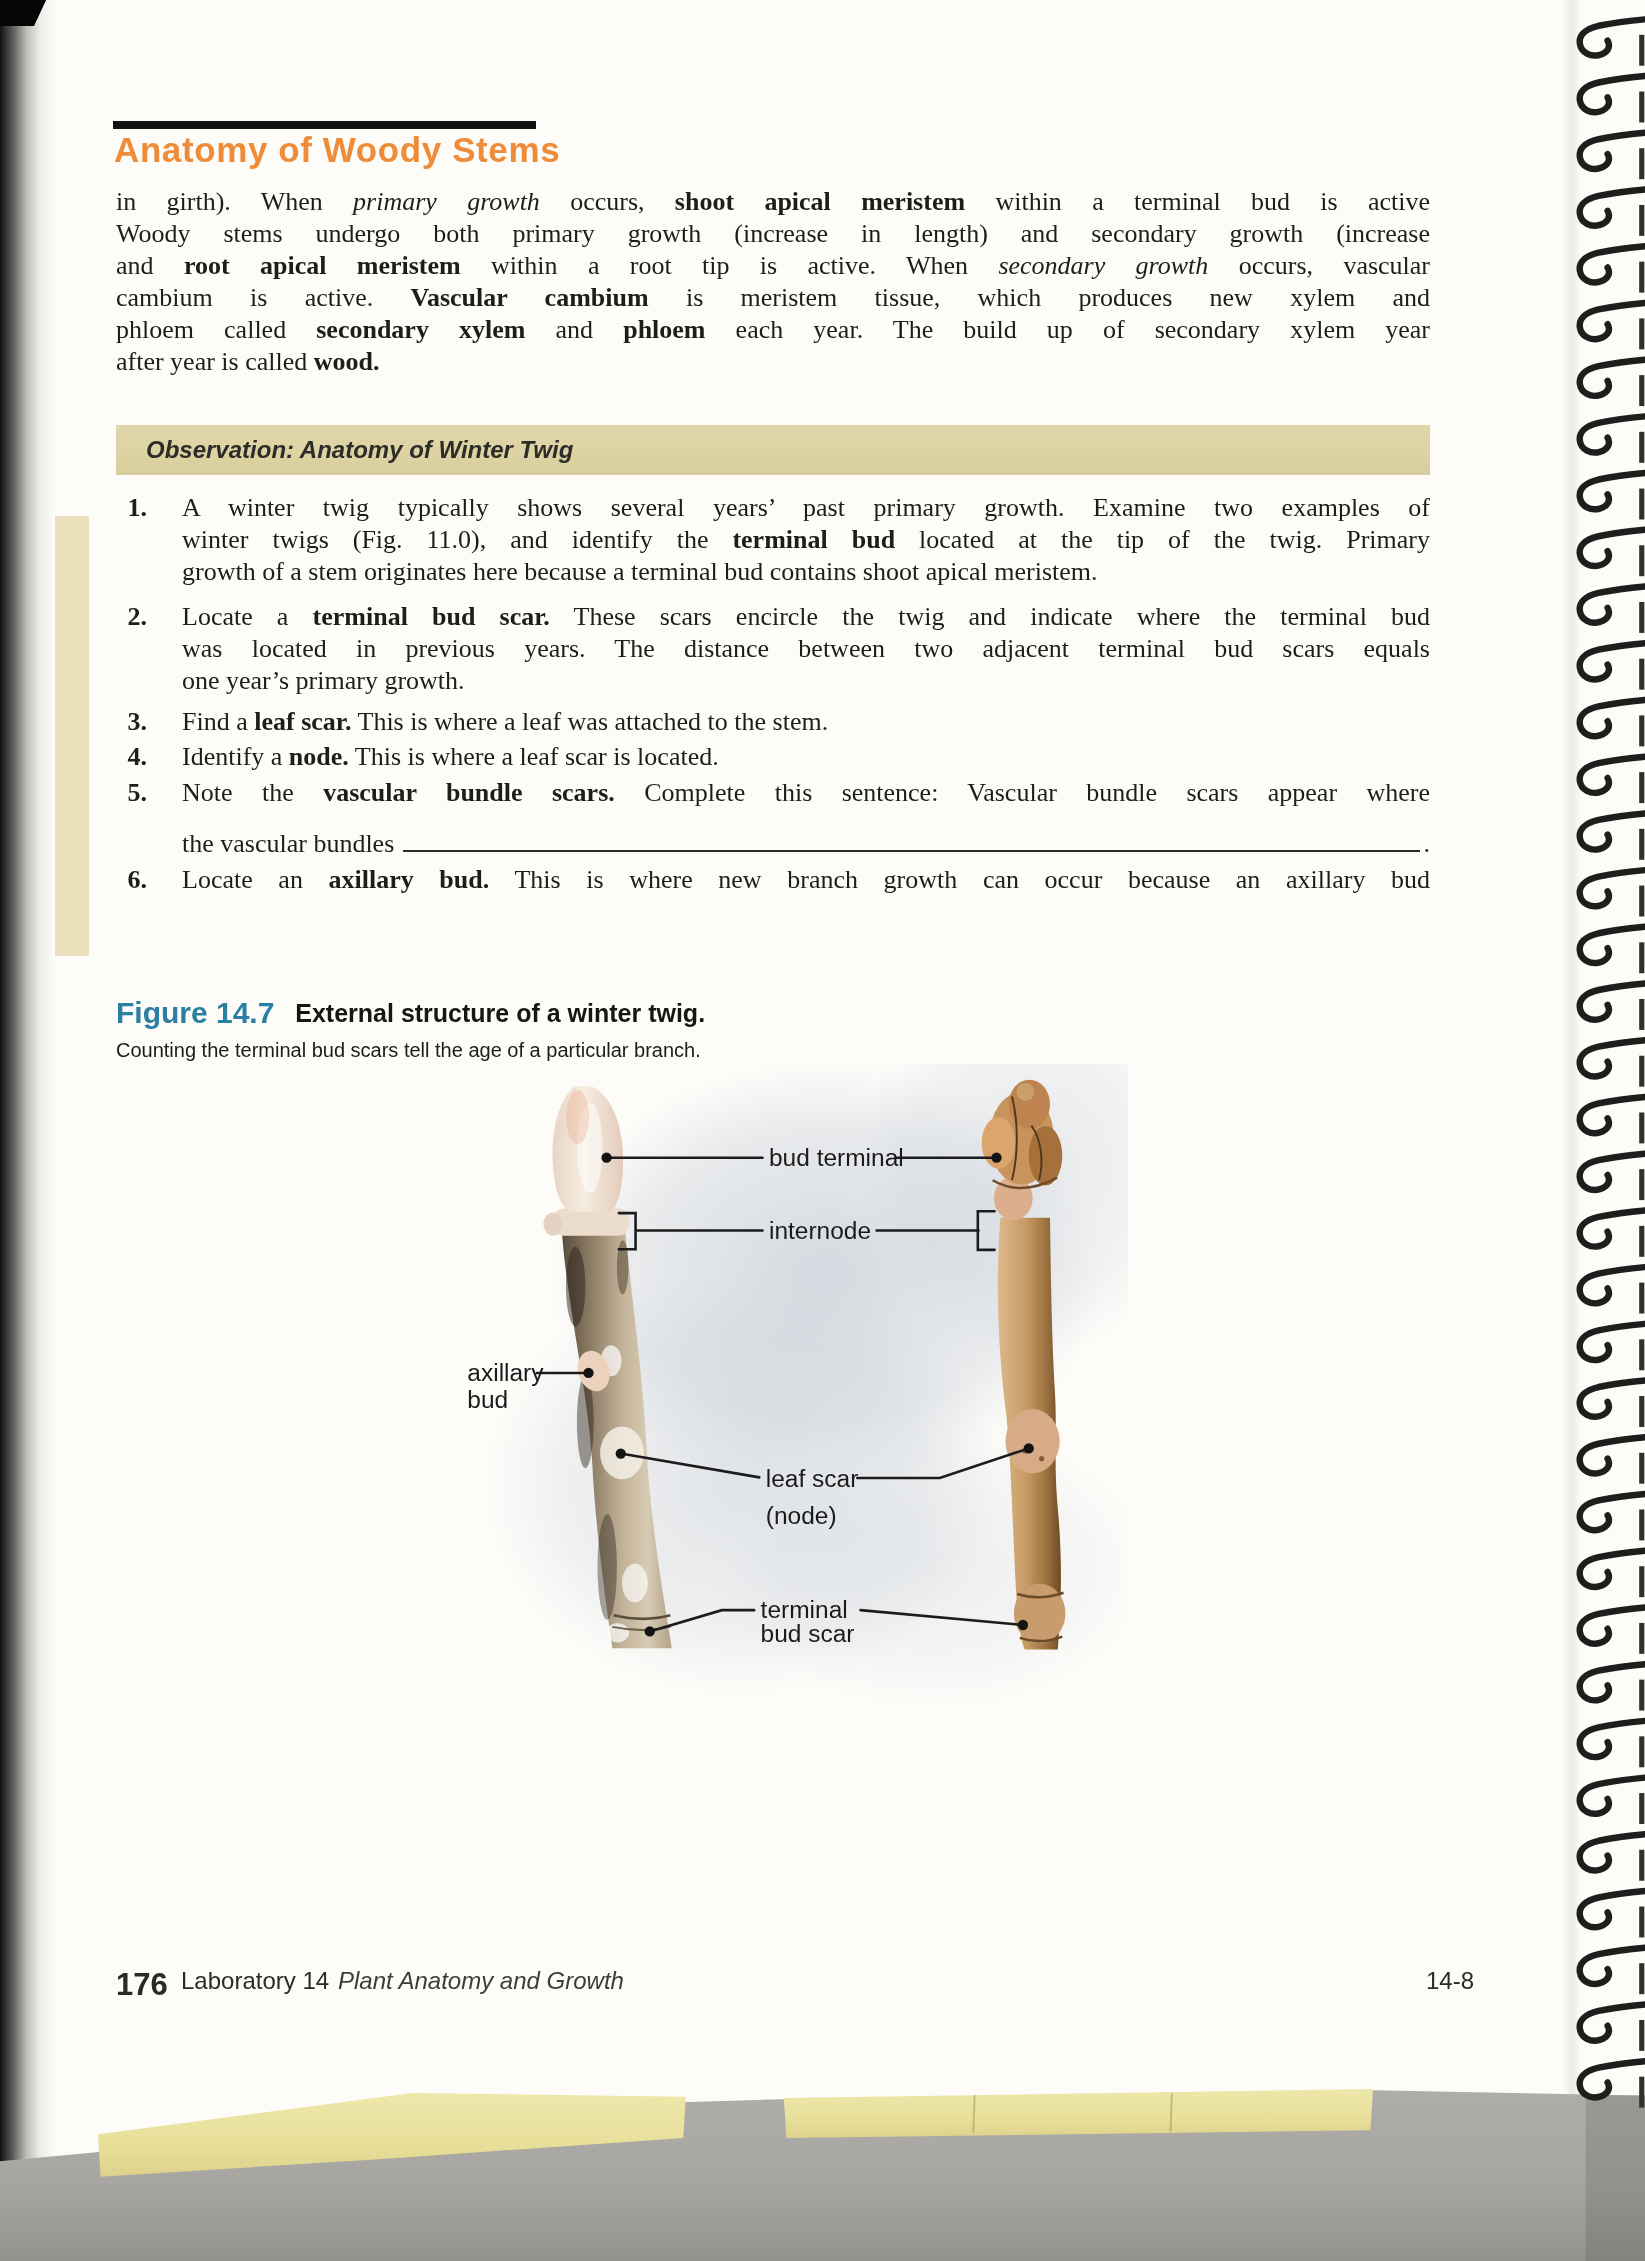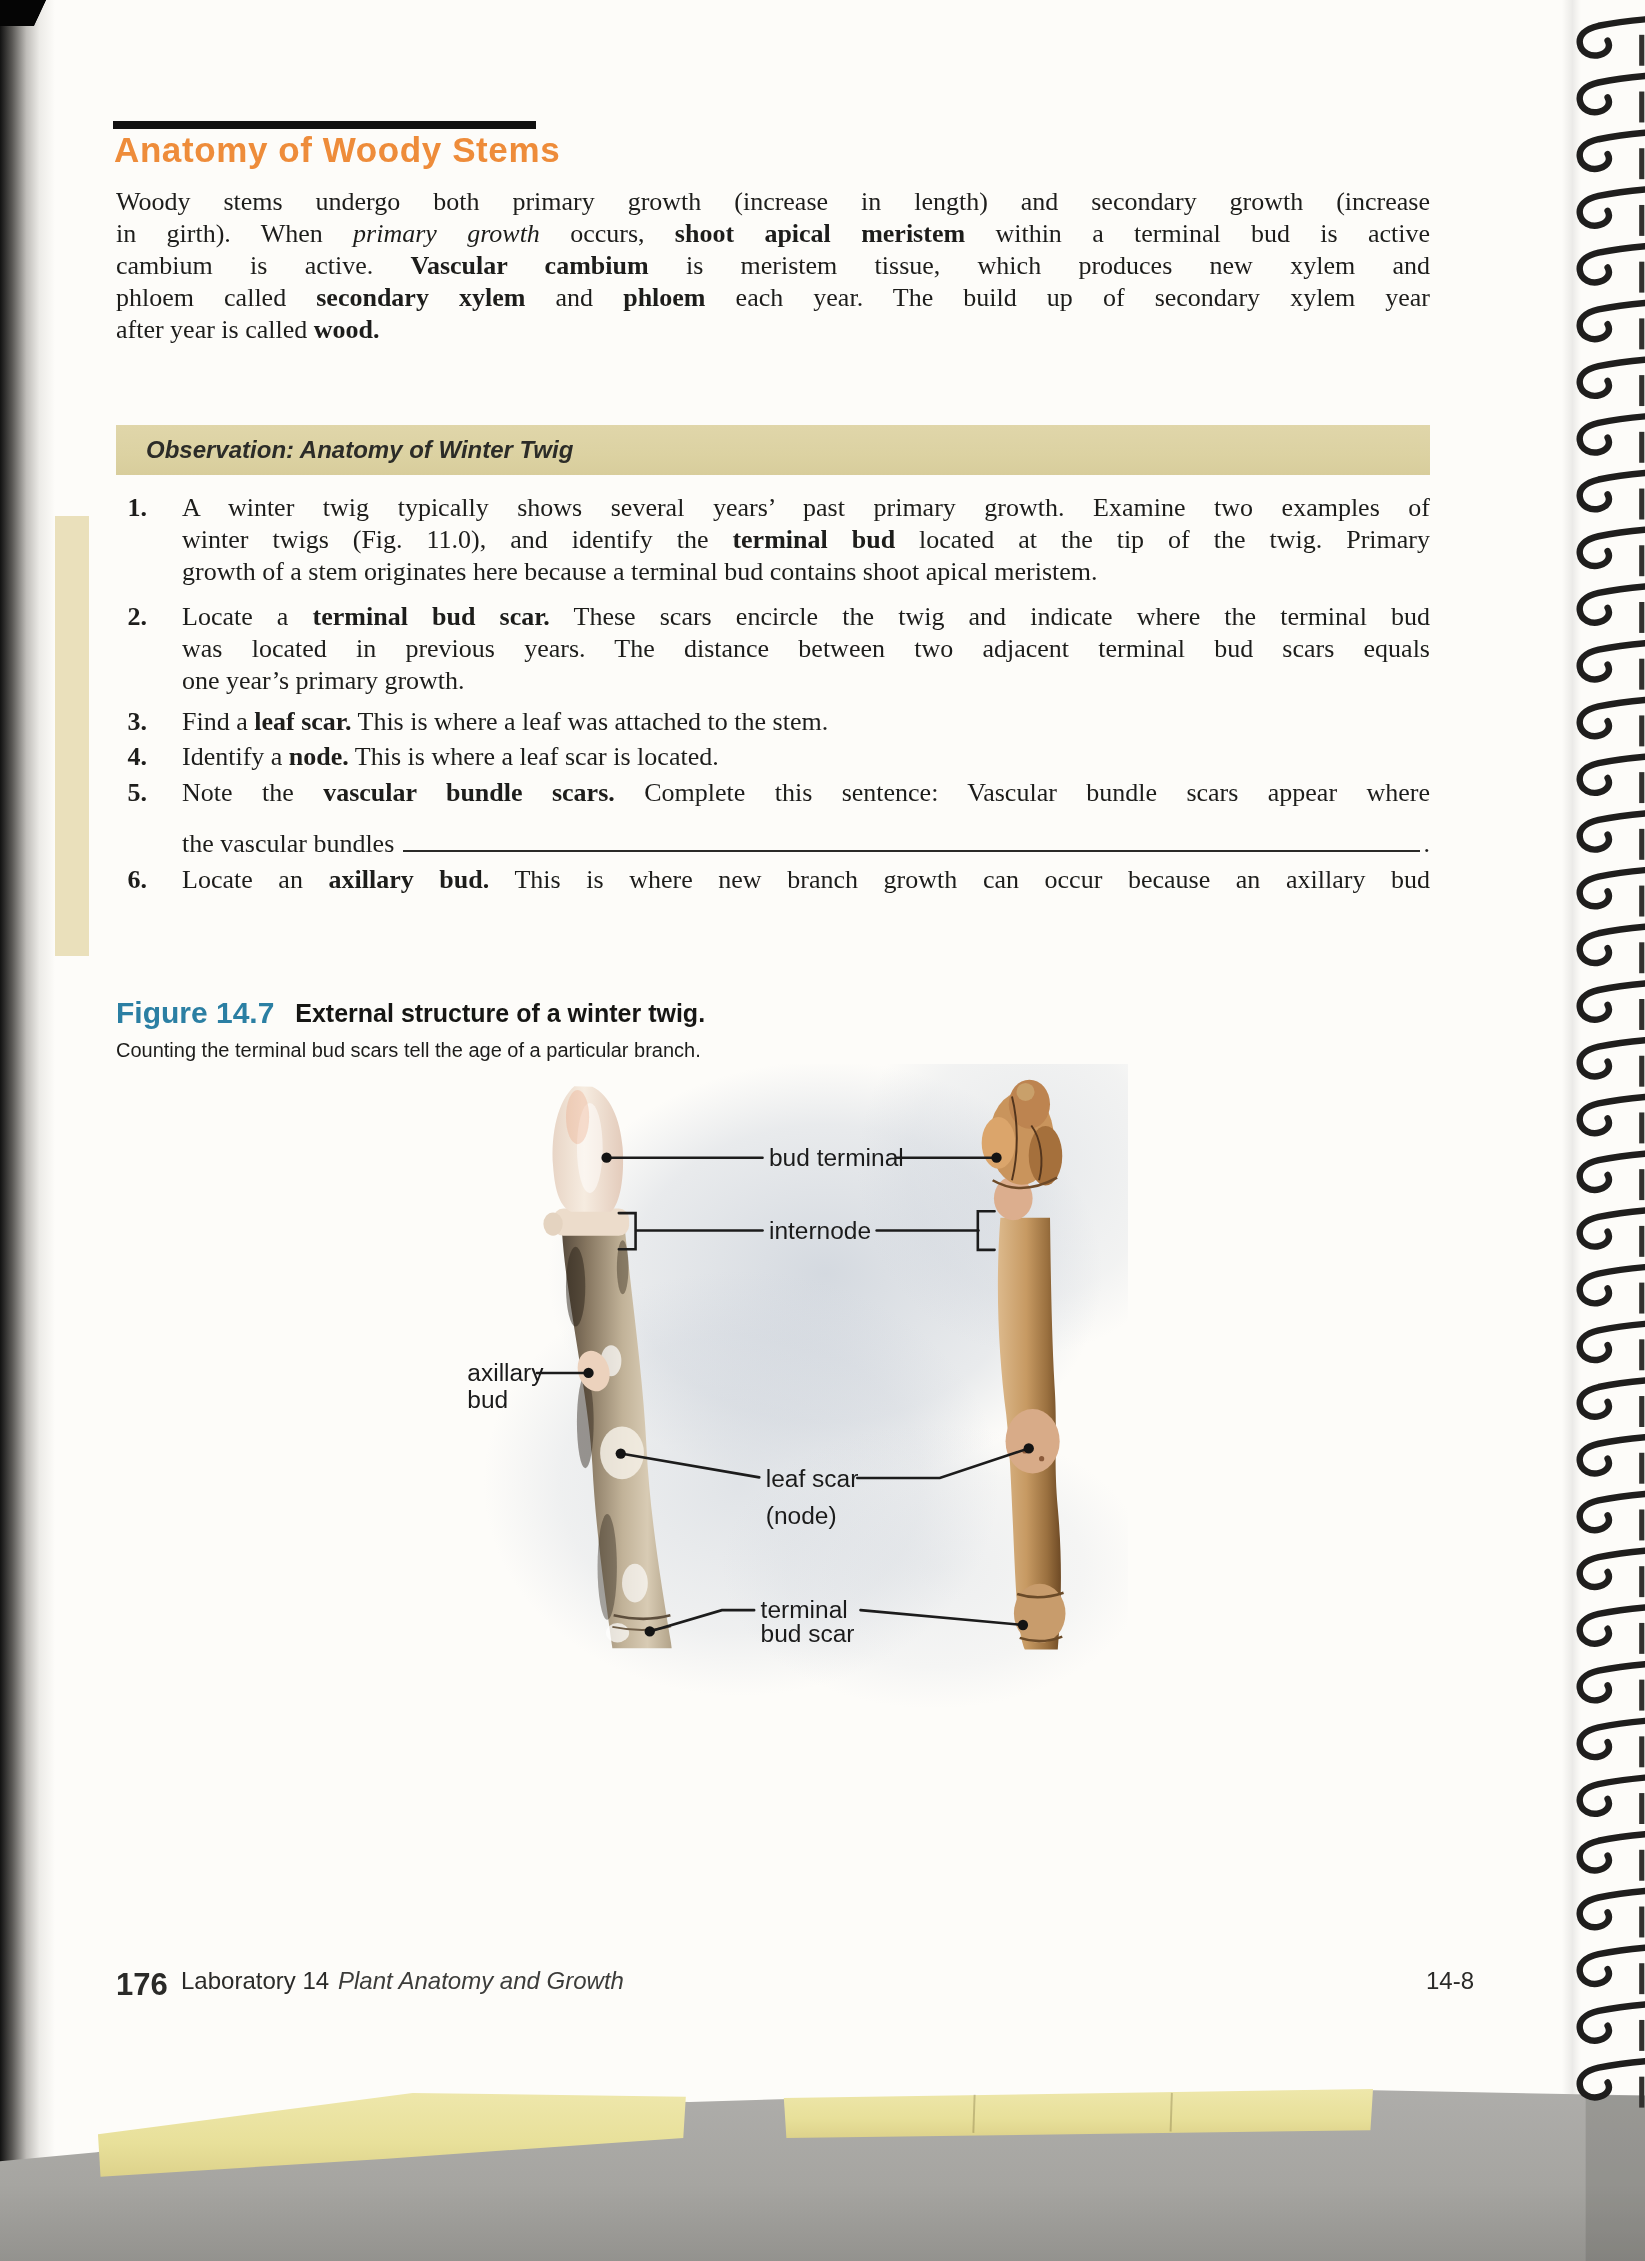--- a/index.html
+++ b/index.html
@@ -69,22 +69,23 @@
 <div id="page">
 
   <div class="abs" id="left-edge"></div>
   <div class="abs" id="corner-mark"></div>
   <div class="abs" id="right-page-edge"></div>
 
   <div class="abs" id="rule"></div>
   <div class="abs" id="heading">Anatomy of Woody Stems</div>
 
   <div class="abs" id="intro">
+      <div class="tline jl"><span>in girth). When </span><span class="seg-i">primary growth</span><span> occurs, </span><span class="seg-b">shoot apical meristem</span><span> within a terminal bud is active</span></div>
       <div class="tline jl"><span>Woody stems undergo both primary growth (increase in length) and secondary growth (increase</span></div>
-      <div class="tline jl"><span>in girth). When </span><span class="seg-i">primary growth</span><span> occurs, </span><span class="seg-b">shoot apical meristem</span><span> within a terminal bud is active</span></div>
+      <div class="tline jl"><span>and </span><span class="seg-b">root apical meristem</span><span> within a root tip is active. When </span><span class="seg-i">secondary growth</span><span> occurs, vascular</span></div>
       <div class="tline jl"><span>cambium is active. </span><span class="seg-b">Vascular cambium</span><span> is meristem tissue, which produces new xylem and</span></div>
       <div class="tline jl"><span>phloem called </span><span class="seg-b">secondary xylem</span><span> and </span><span class="seg-b">phloem</span><span> each year. The build up of secondary xylem year</span></div>
       <div class="tline ll"><span>after year is called </span><span class="seg-b">wood.</span></div>
     </div>
 
   <div class="abs" id="obs-bar">
     <div id="obs-title">Observation: Anatomy of Winter Twig</div>
   </div>
 
   <div class="abs" id="margin-bar"></div>

